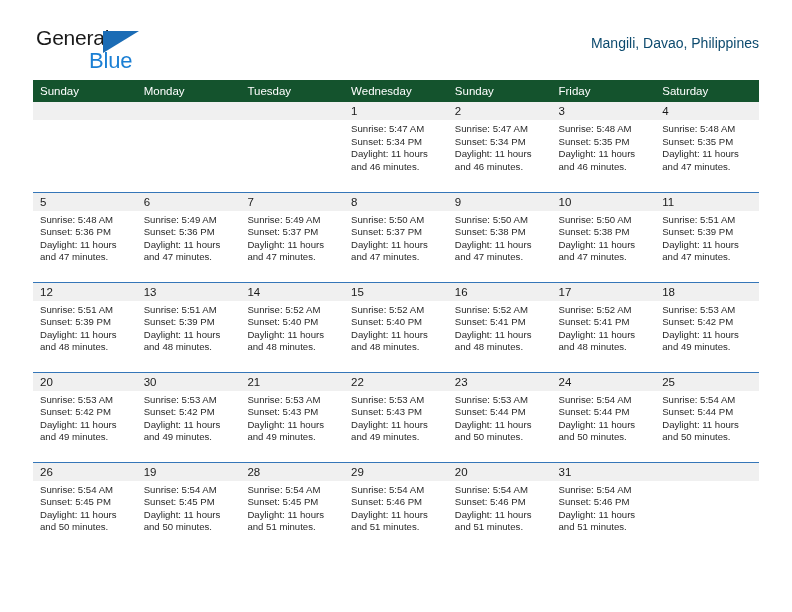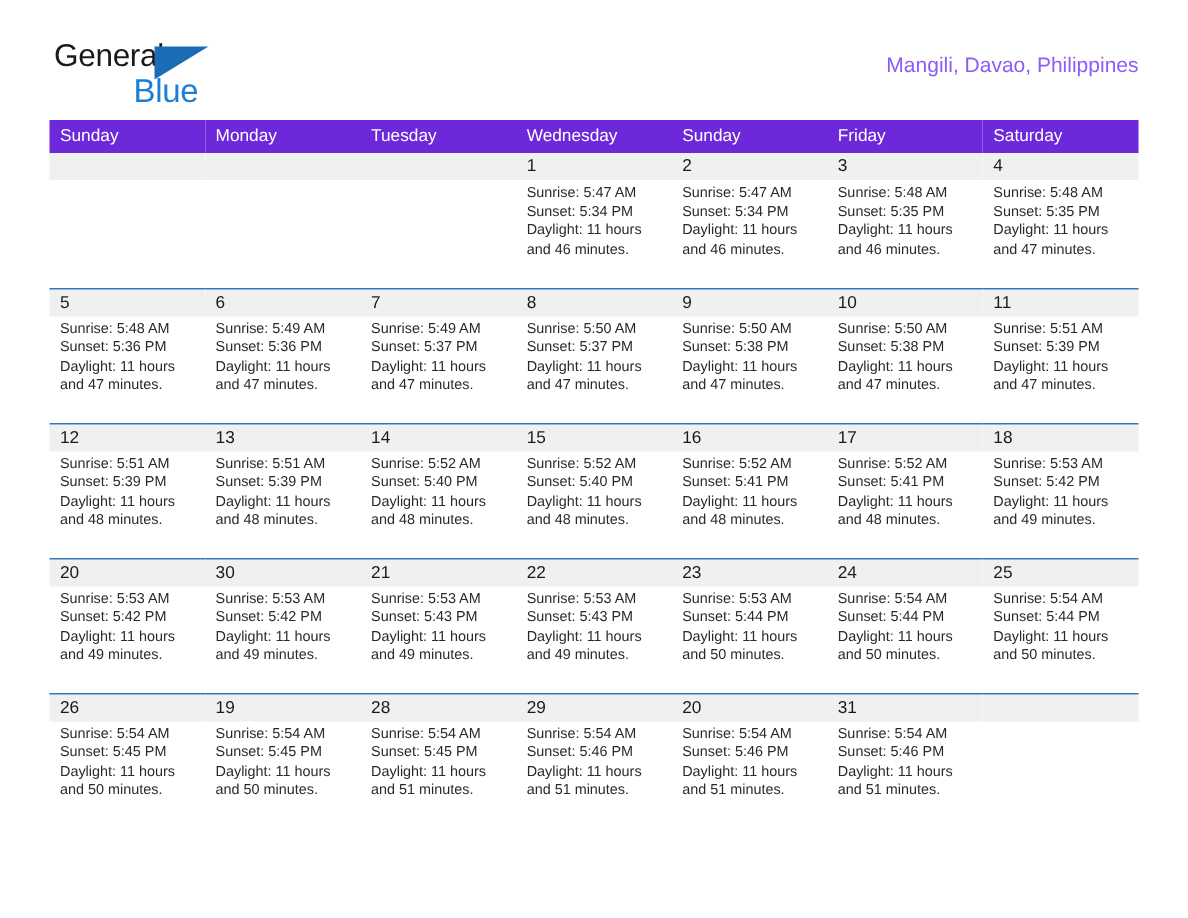--- a/index.html
+++ b/index.html
@@ -64,34 +64,34 @@
     padding-top: 1px;
   }
   .cal-title {
     font-size: 27px;
     color: #1a1a1a;
     line-height: 32px;
     font-weight: normal;
   }
   .cal-sub {
     font-size: 14px;
-    color: #8b5cf6;
+    color: #0c4a6e;
     line-height: 20px;
     margin-top: 6px;
   }
 
   
   .cal {
     width: 726px;
     border-collapse: collapse;
     table-layout: fixed;
     margin-top: 8px;
   }
   .cal th {
-    background: #6d28d9;
+    background: #14532d;
     color: #ffffff;
     font-size: 11.5px;
     font-weight: normal;
     text-align: left;
     padding: 5px 0 5px 7px;
     height: 21px;
     border: none;
   }
   .cal td {
     vertical-align: top;

